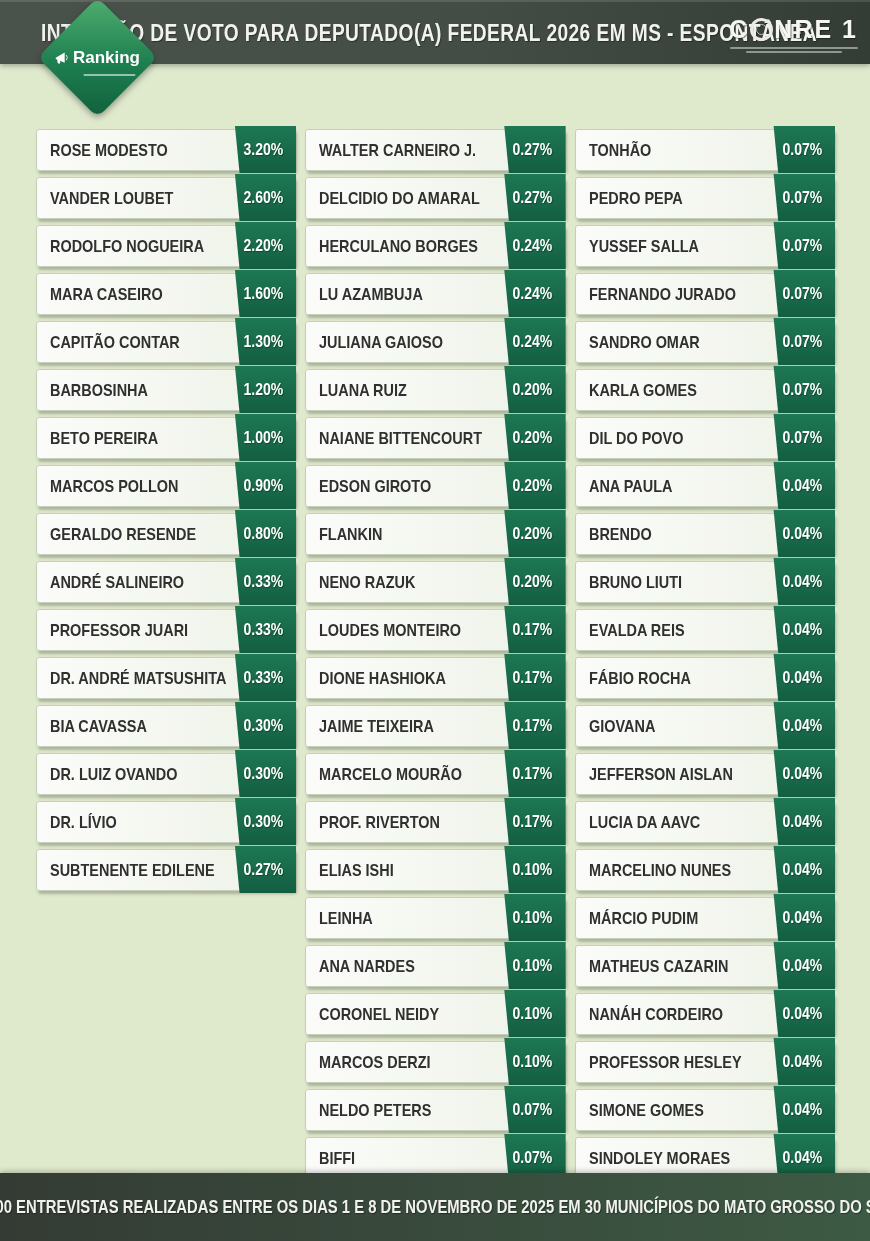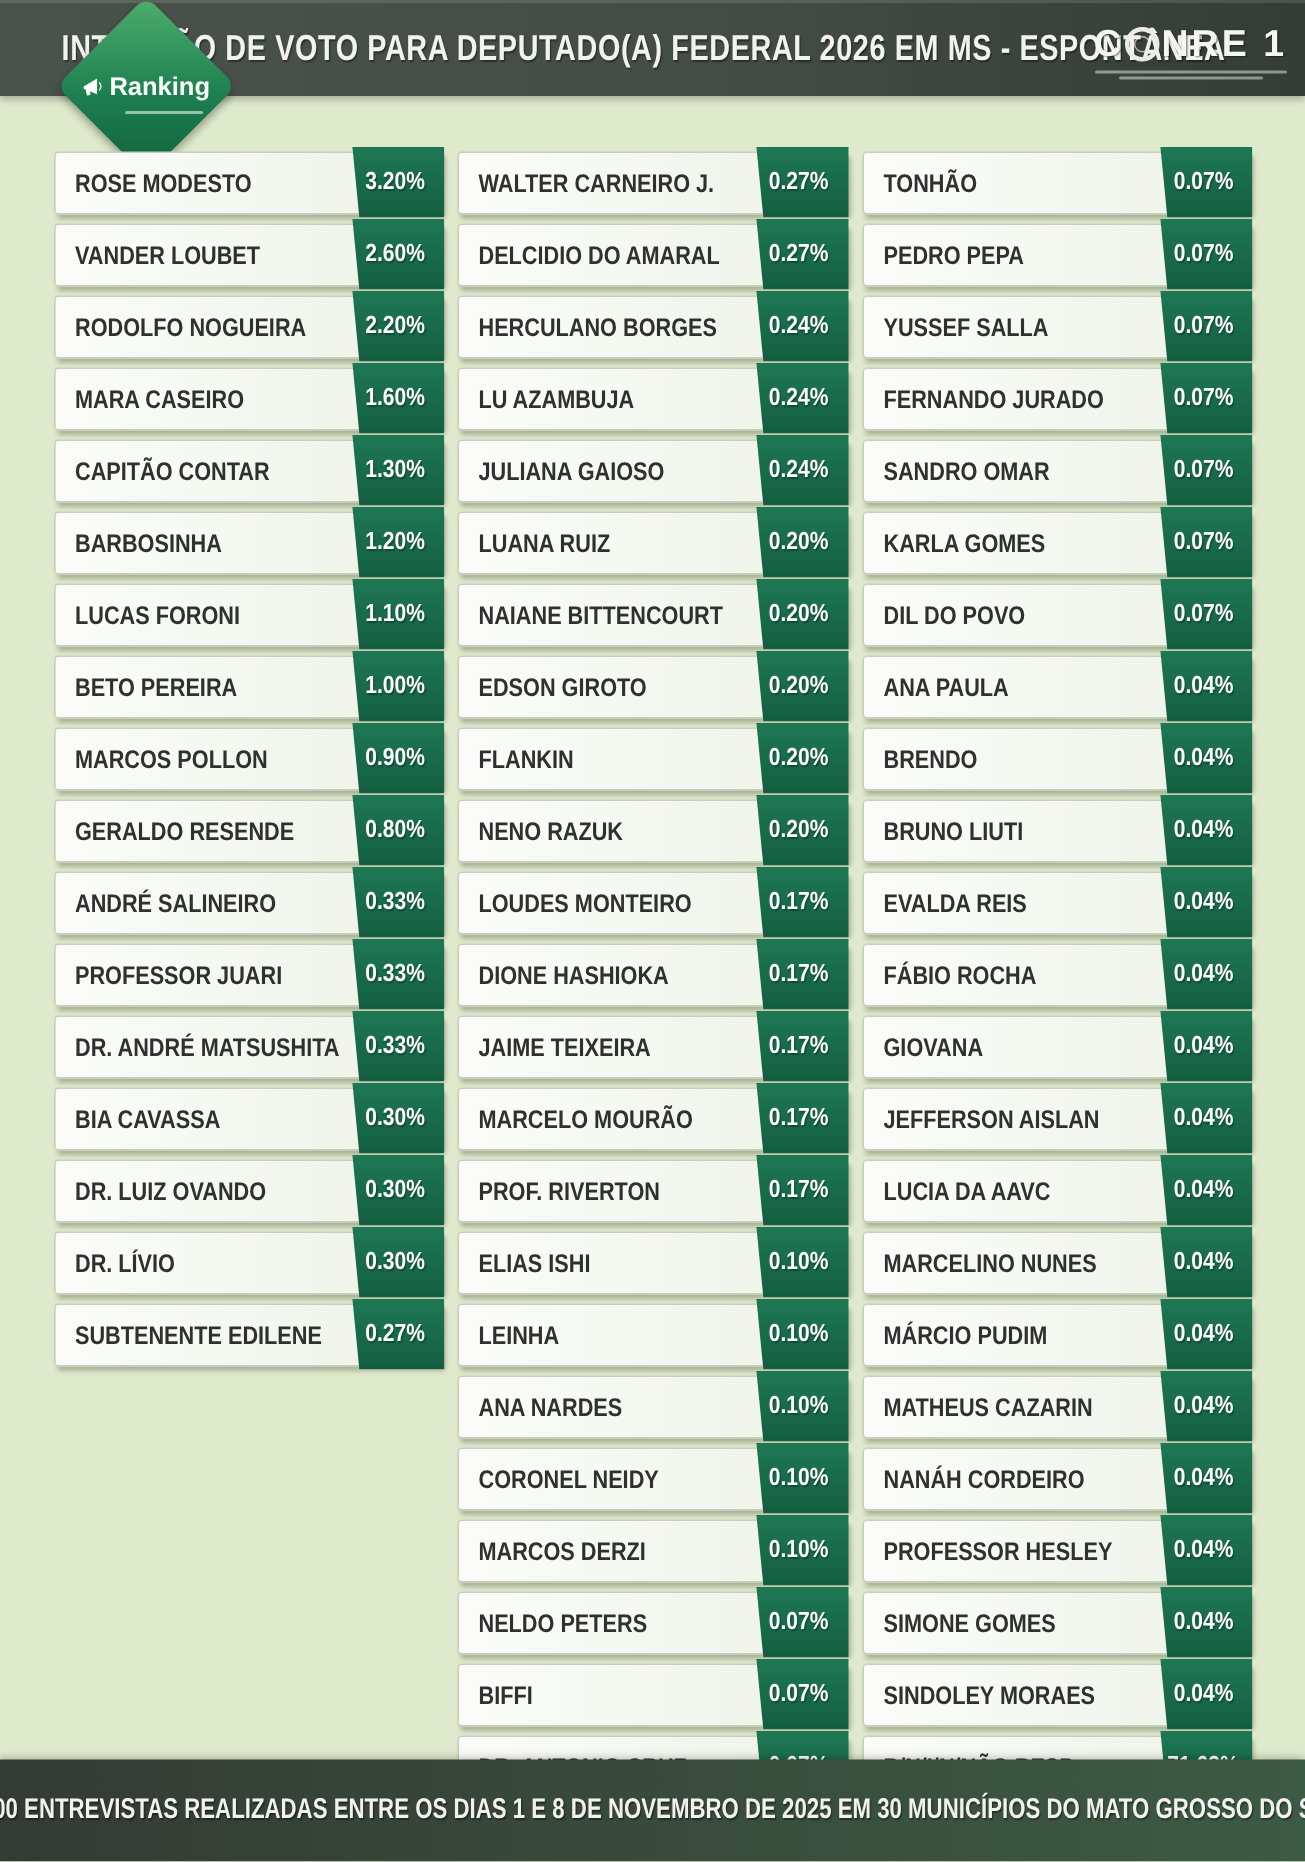--- a/index.html
+++ b/index.html
@@ -57,21 +57,21 @@
     content:""; position:absolute; inset:3px; border:1px solid rgba(236,234,230,.7);
     border-radius:50%;
   }
   .conre-sub-line { height:2px; background:rgba(255,255,255,.45); margin:3px auto 0; width:128px; border-radius:1px; }
   .conre-sub-line.short { width:96px; margin-top:2px; }
   
   .grid {
     position:absolute; left:36px; top:101px; width:798px;
     display:flex; gap:10px;
   }
-  .col { flex:1; display:flex; flex-direction:column; }
+  .col { flex:1; display:flex; flex-direction:column;margin-top:28px; }
   .row-card {
     position:relative; height:40px; margin-bottom:6px;
     background:linear-gradient(90deg,#fbfcf9 0%,#eef2e7 100%);
     border:1px solid #c6cfbb; border-radius:3px;
     box-shadow:2px 3px 3px rgba(108,118,98,.45);
   }
   .cname {
     position:absolute; left:13px; top:0; height:40px; line-height:41px;
     font-weight:bold; font-size:17px; color:#303030; white-space:nowrap;
     transform:scaleX(.85); transform-origin:left center;
@@ -165,26 +165,20 @@
           <span class="pct">1.30%</span>
         </span>
       </div>
       <div class="row-card">
         <span class="cname">BARBOSINHA</span>
         <span class="badge">
           <span class="pct">1.20%</span>
         </span>
       </div>
       <div class="row-card">
-        <span class="cname">LUCAS FORONI</span>
-        <span class="badge">
-          <span class="pct">1.10%</span>
-        </span>
-      </div>
-      <div class="row-card">
         <span class="cname">BETO PEREIRA</span>
         <span class="badge">
           <span class="pct">1.00%</span>
         </span>
       </div>
       <div class="row-card">
         <span class="cname">MARCOS POLLON</span>
         <span class="badge">
           <span class="pct">0.90%</span>
         </span>

